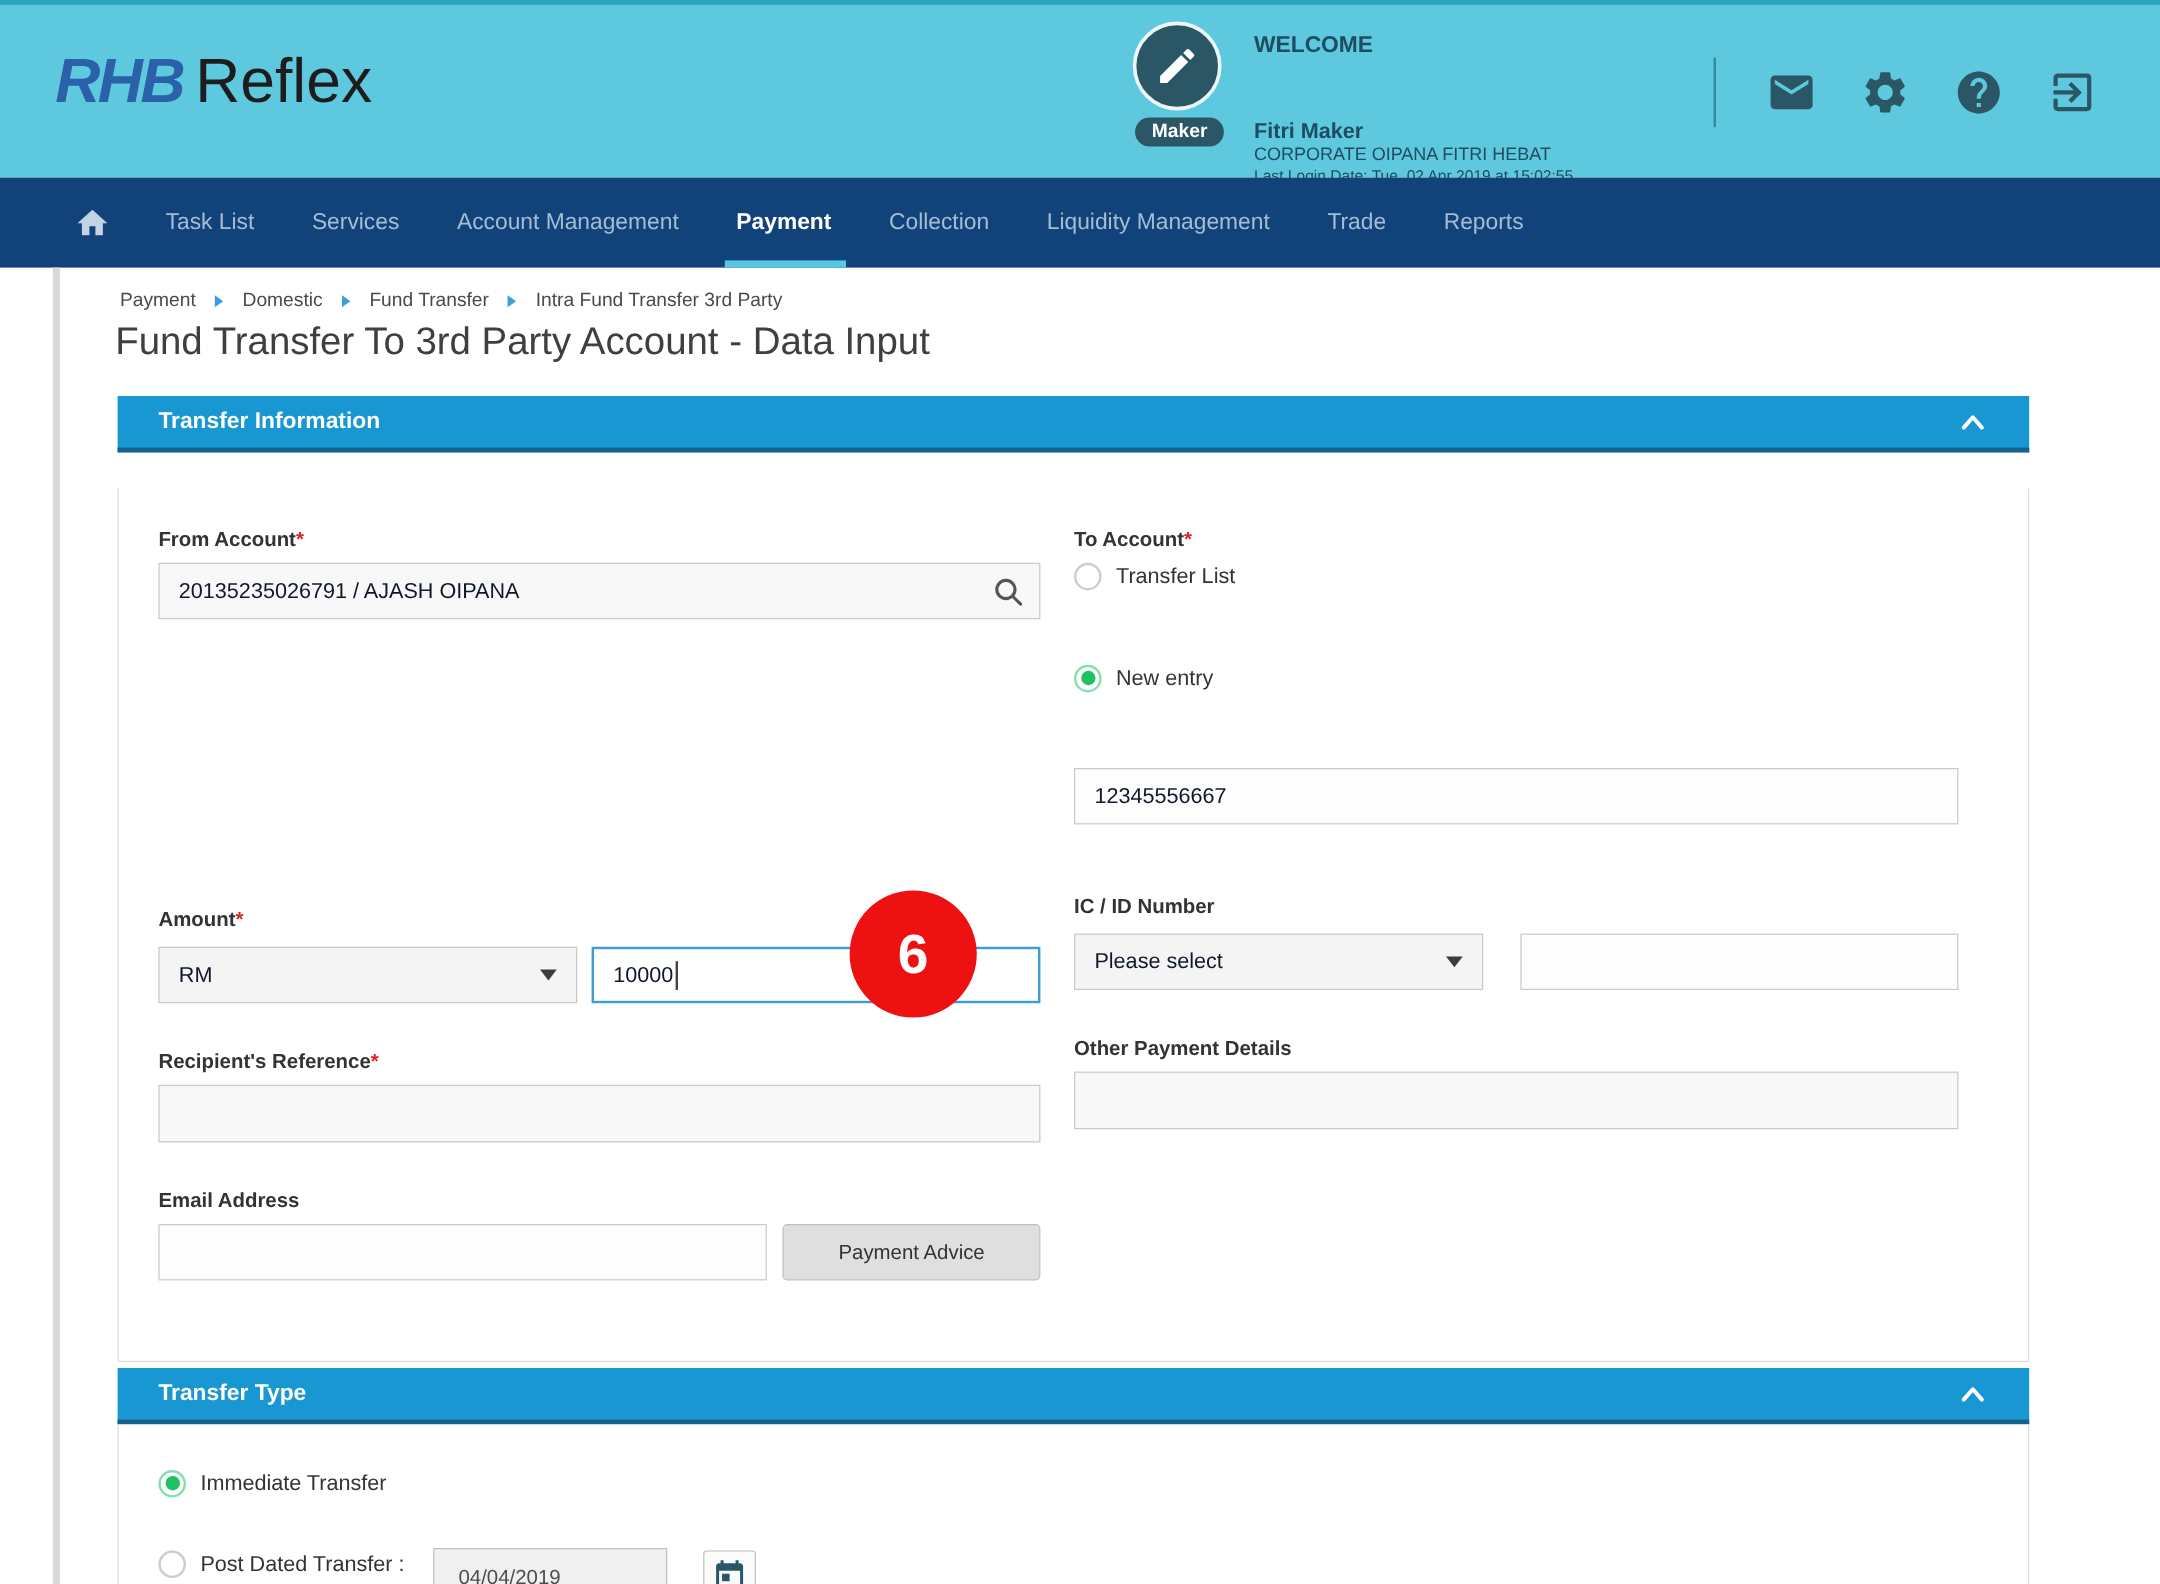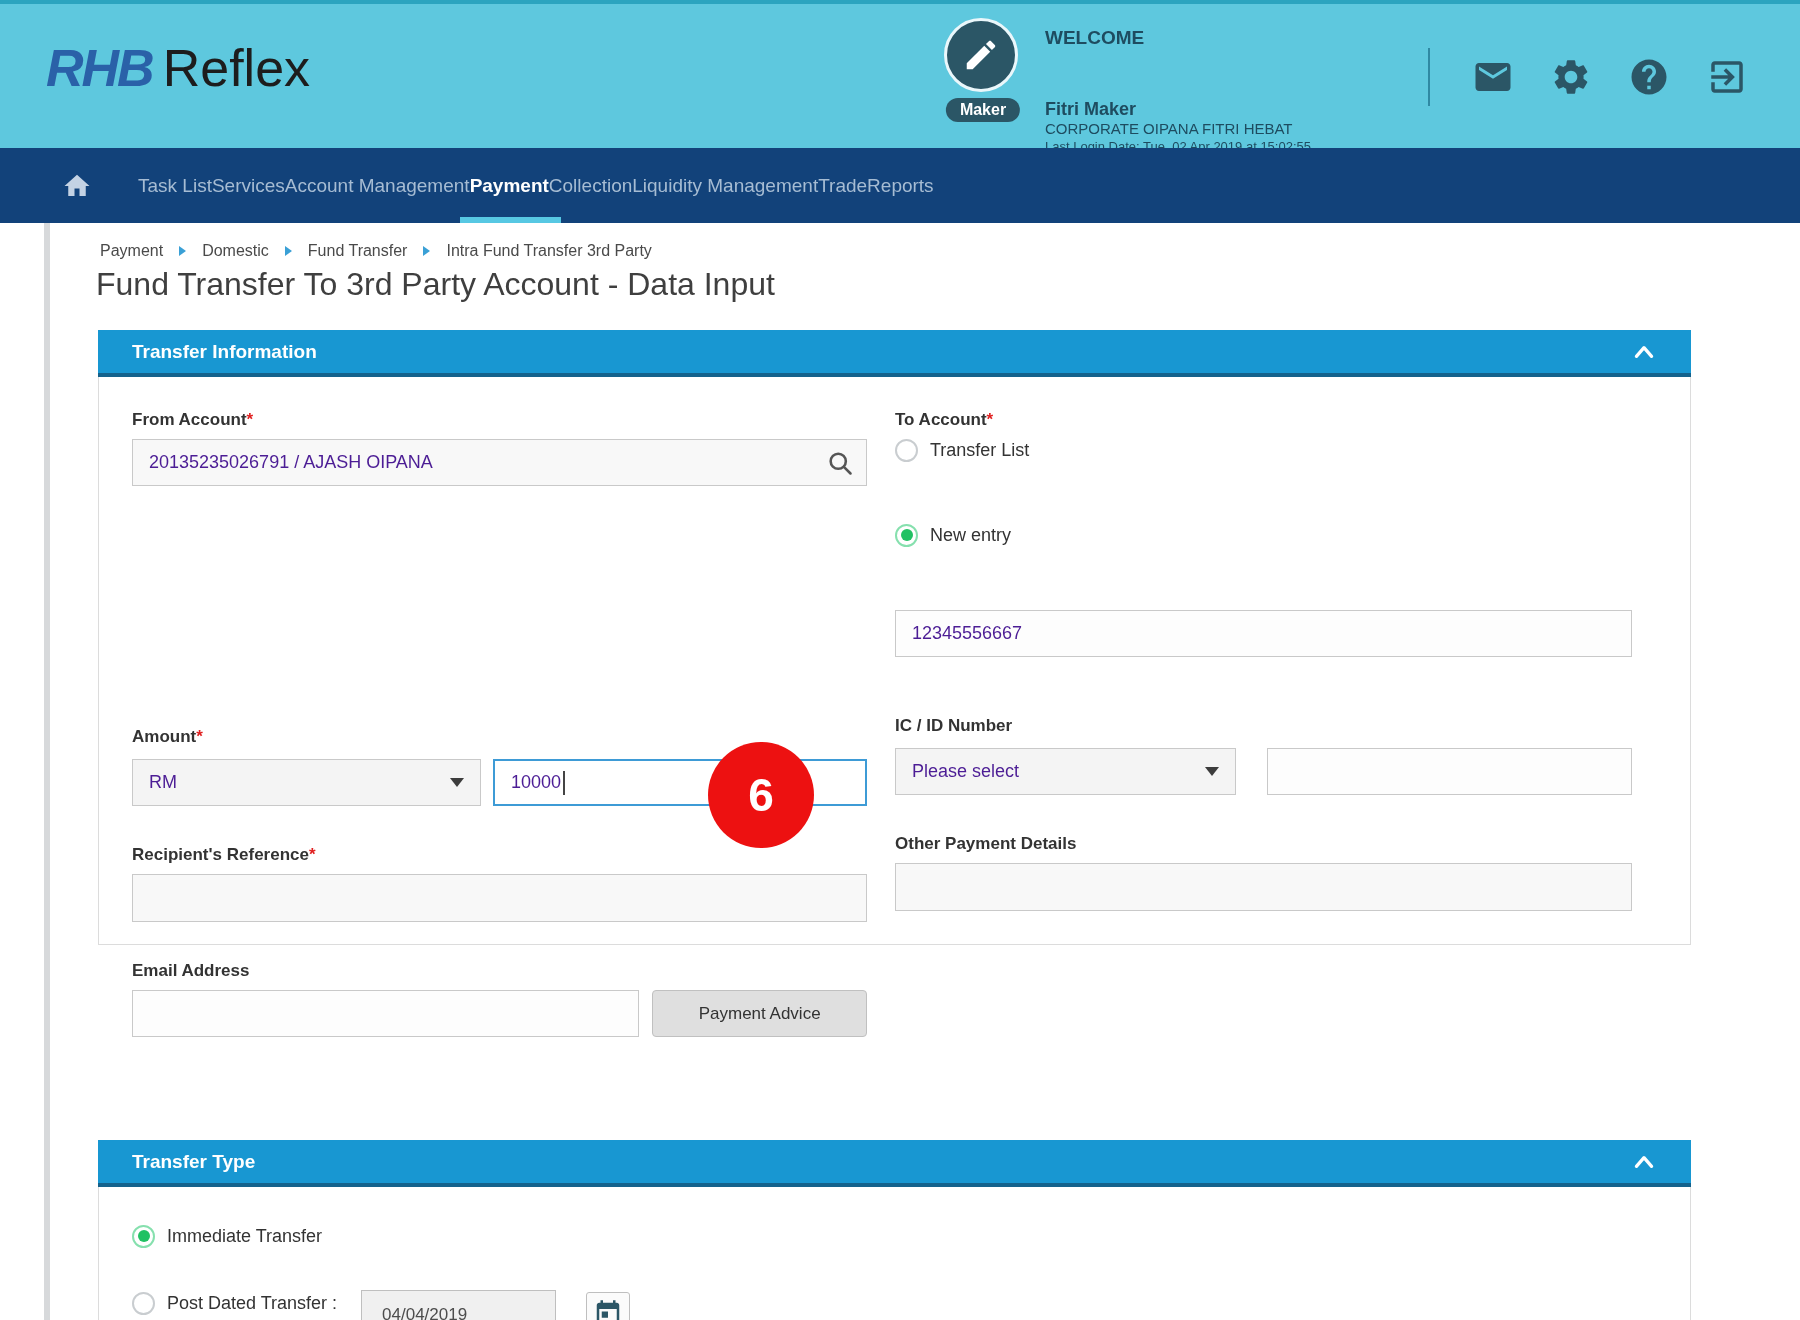--- a/index.html
+++ b/index.html
@@ -27,21 +27,21 @@
   .user-login { font-size:13px; }
 
   .header-icons { position:absolute; right:52px; top:48px; display:flex; align-items:center; gap:36px; }
   .header-divider { width:2px; height:58px; background:#2F89A3; margin-right:6px; }
   .hicon { width:42px; height:42px; display:flex; align-items:center; justify-content:center; cursor:pointer; }
 
   
   .nav { position:absolute; left:0; top:148px; width:1800px; height:75px; background:#12427A;
          display:flex; align-items:stretch; padding-left:62px; }
   .nav-home { display:flex; align-items:center; margin-right:46px; }
-  .nav-items { display:flex; align-items:stretch; }
+  .nav-items { display:flex; gap:48px; align-items:stretch; }
   .nav-item { position:relative; display:flex; align-items:center; font-size:19px; color:#A6BCD3; cursor:pointer; }
   .nav-item.active { color:#ffffff; font-weight:700; }
   .nav-item.active::after { content:""; position:absolute; left:-10px; right:-12px; bottom:0; height:6px; background:#57C8E3; }
 
   
   .left-strip { position:absolute; left:44px; top:223px; width:6px; height:1097px; background:#D7D9DB; }
 
   
   .breadcrumb { position:absolute; left:100px; top:242px; display:flex; align-items:center; font-size:16px; color:#4A4A4A; }
   .crumb { cursor:pointer; }
@@ -51,32 +51,32 @@
 
   
   .panel { position:absolute; left:98px; width:1593px; }
   .panel-1 { top:330px; height:789px; }
   .panel-2 { top:1140px; height:220px; }
   .panel-header { height:47px; background:#1897D2; border-bottom:4px solid #14628C;
                   display:flex; align-items:center; justify-content:space-between; padding:0 34px; }
   .panel-title { color:#fff; font-size:19px; font-weight:700; }
   .panel-chevron { cursor:pointer; display:flex; align-items:center; }
   .panel-body { background:#fff; border:1px solid #DCDCDC; border-top:none; }
-  .panel-1 .panel-body { height:568px; padding:33px 60px 0 33px; }
+  .panel-1 .panel-body { height:728px; padding:33px 60px 0 33px;margin-top:30px; }
   .panel-2 .panel-body { height:169px; padding:36px 60px 0 33px; }
 
   .cols { display:flex; gap:28px; }
   .col-l { width:735px; }
   .col-r { width:737px; }
 
   .field-label { font-size:17px; font-weight:700; color:#333; }
   .req { color:#E02020; font-weight:700; }
 
   .tbox { border:1px solid #C9C9C9; background:#F8F8F8; height:47px; display:flex; align-items:center;
-          padding:0 16px; font-size:18px; color:#4c1d95; position:relative; }
+          padding:0 16px; font-size:18px; color:#0f172a; position:relative; }
   .tbox.white { background:#FDFDFD; }
   .tbox.focused { border:2px solid #3E9BD6; background:#fff; }
   .select { justify-content:space-between; background:#F4F4F4; cursor:pointer; }
   .caret { width:0; height:0; border-left:7px solid transparent; border-right:7px solid transparent;
            border-top:9px solid #3c3c3c; }
   .search-btn { position:absolute; right:12px; top:50%; transform:translateY(-50%); cursor:pointer;
                 display:flex; align-items:center; }
   .cursor-bar { display:inline-block; width:2px; height:24px; background:#444; margin-left:2px; vertical-align:middle; }
 
   

